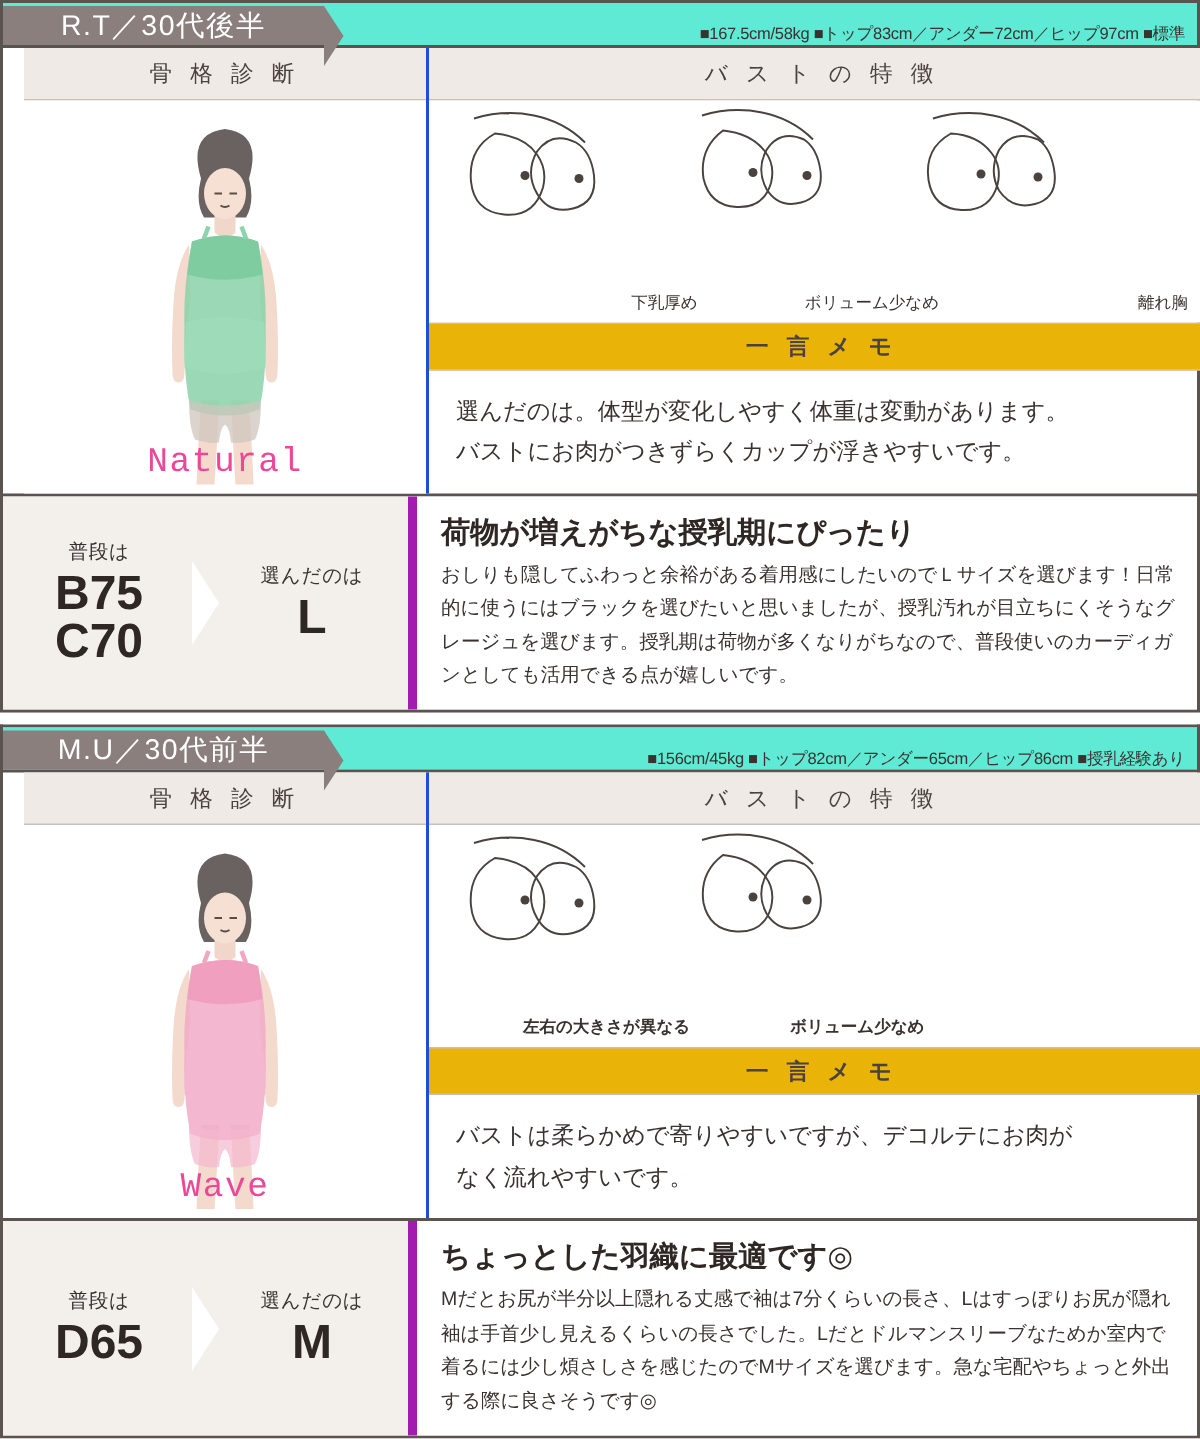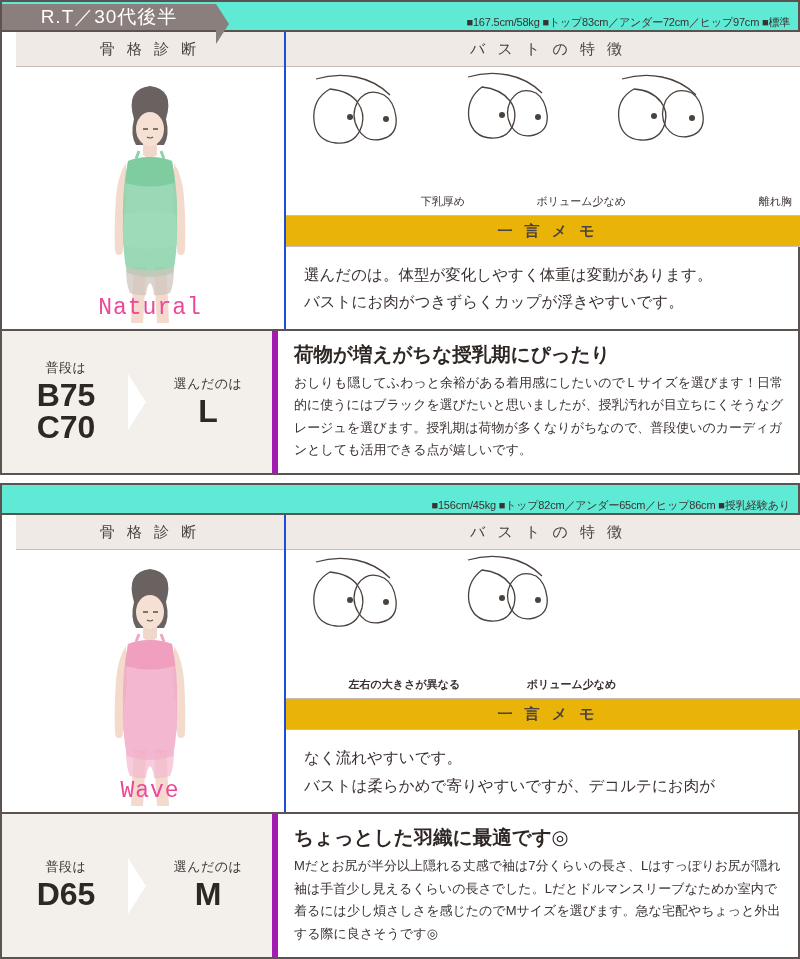--- a/index.html
+++ b/index.html
@@ -312,20 +312,21 @@
         <p class="size-text">おしりも隠してふわっと余裕がある着用感にしたいのでＬサイズを選びます！日常的に使うにはブラックを選びたいと思いましたが、授乳汚れが目立ちにくそうなグレージュを選びます。授乳期は荷物が多くなりがちなので、普段使いのカーディガンとしても活用できる点が嬉しいです。</p>
       </div>
     </div>
   </div>
 
   <div class="divider-gap"></div>
 
   <div class="profile second">
 
     <div class="phead">
+      <div class="phead-name">M.U／30代前半</div>
       <div class="phead-stats">■156cm/45kg ■トップ82cm／アンダー65cm／ヒップ86cm ■授乳経験あり</div>
     </div>
 
     <div class="sect">
       <div class="sect-l">
         <div class="colhead">骨 格 診 断</div>
         <div class="figure-cell">
           <svg width="268" height="262" viewBox="0 0 268 262">
             <path d="M118 52 q-9 -30 16 -33 q25 3 16 33 q4 16 -2 26 l-28 0 q-6 -10 -2 -26z" fill="#6a6260"></path>
             <path d="M127 74 h14 v14 q-7 6 -14 0z" fill="#f0d7c9"></path>
@@ -370,22 +371,22 @@
           </svg>
           <div class="bust-captions">
             <span style="width:32%;font-weight:bold">左右の大きさが異なる</span>
             <span style="width:32%;font-weight:bold">ボリューム少なめ</span>
             <span style="width:36%"></span>
           </div>
         </div>
 
         <div class="memo-head">一 言 メ モ</div>
         <div class="memo-body">
+          <p>バストは柔らかめで寄りやすいですが、デコルテにお肉が</p>
           <p>なく流れやすいです。</p>
-          <p>バストは柔らかめで寄りやすいですが、デコルテにお肉が</p>
         </div>
       </div>
     </div>
 
     <div class="sizerow">
       <div class="size-left">
         <div class="size-usual">
           <div class="size-cap">普段は</div>
           <div class="size-val">D65</div>
         </div>

